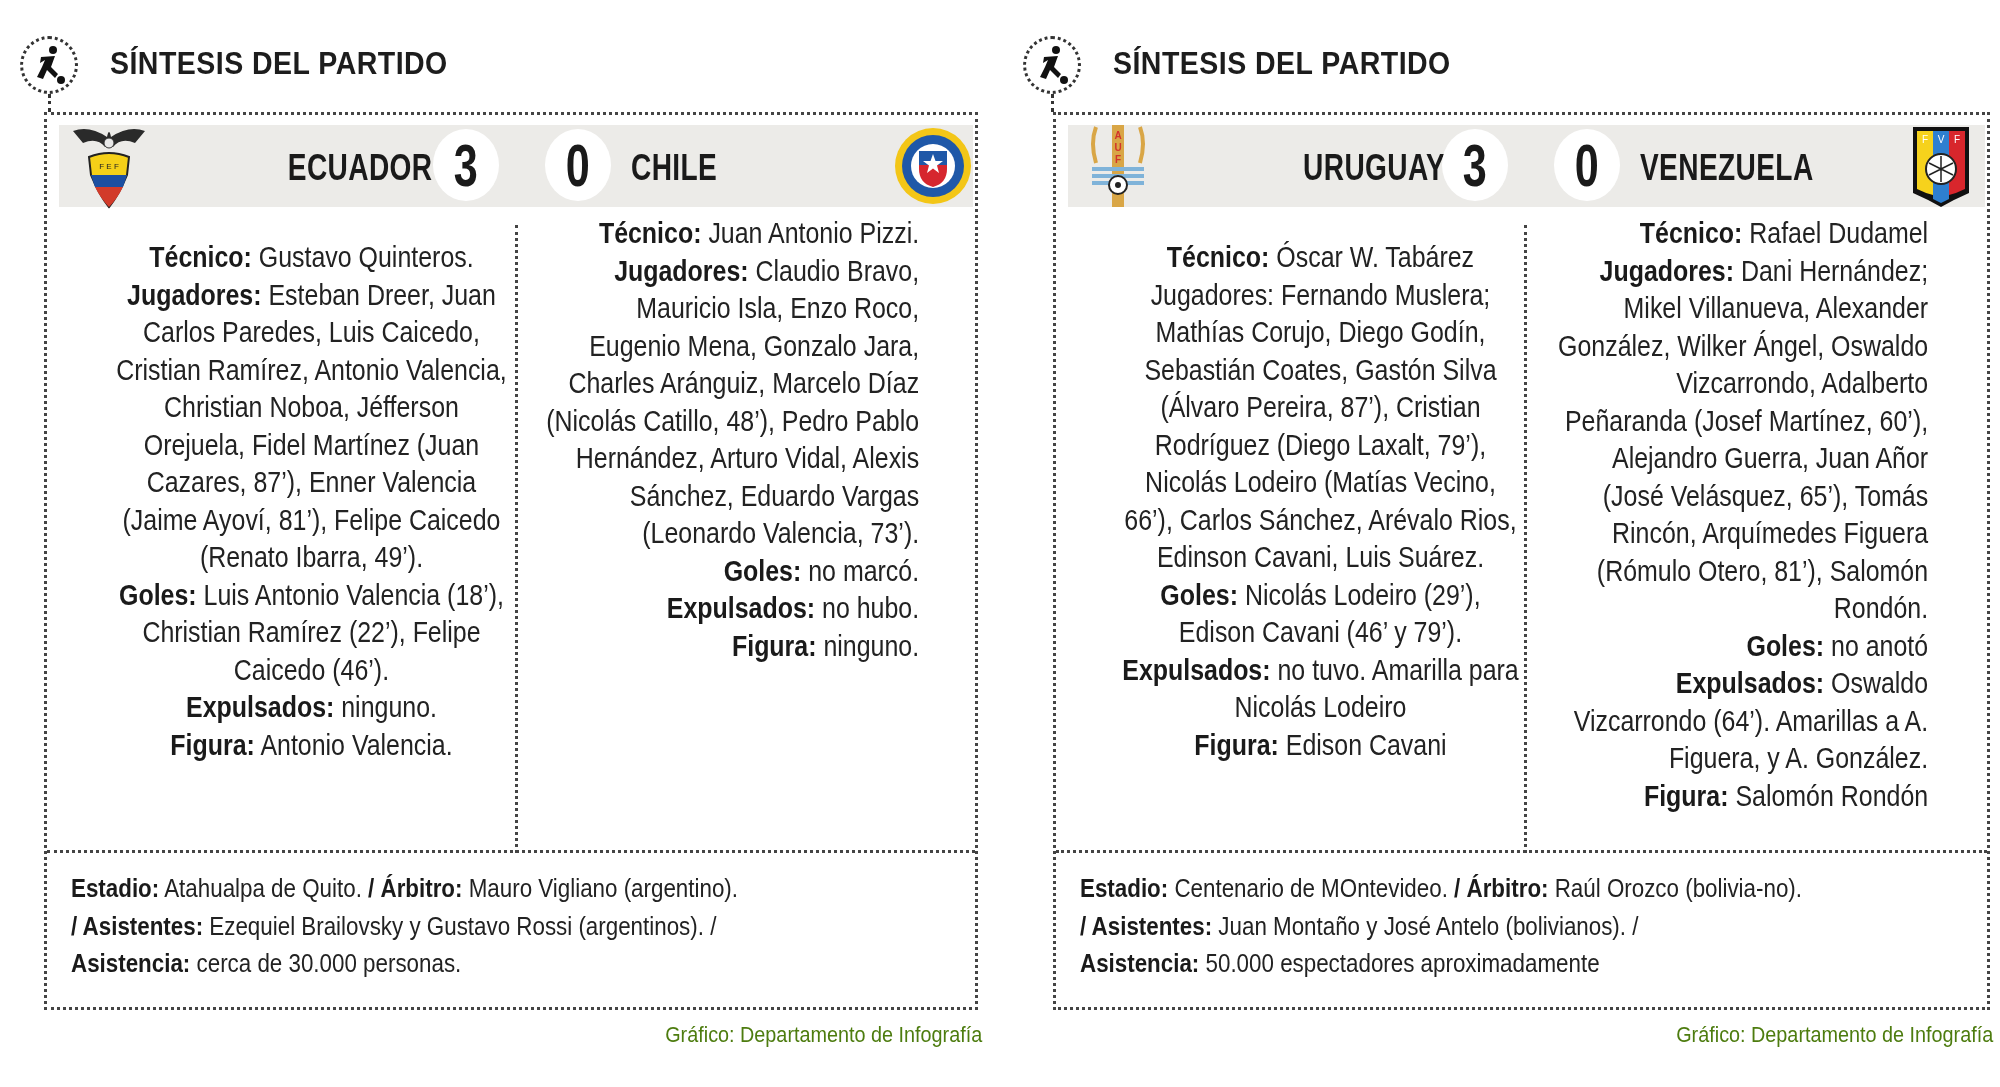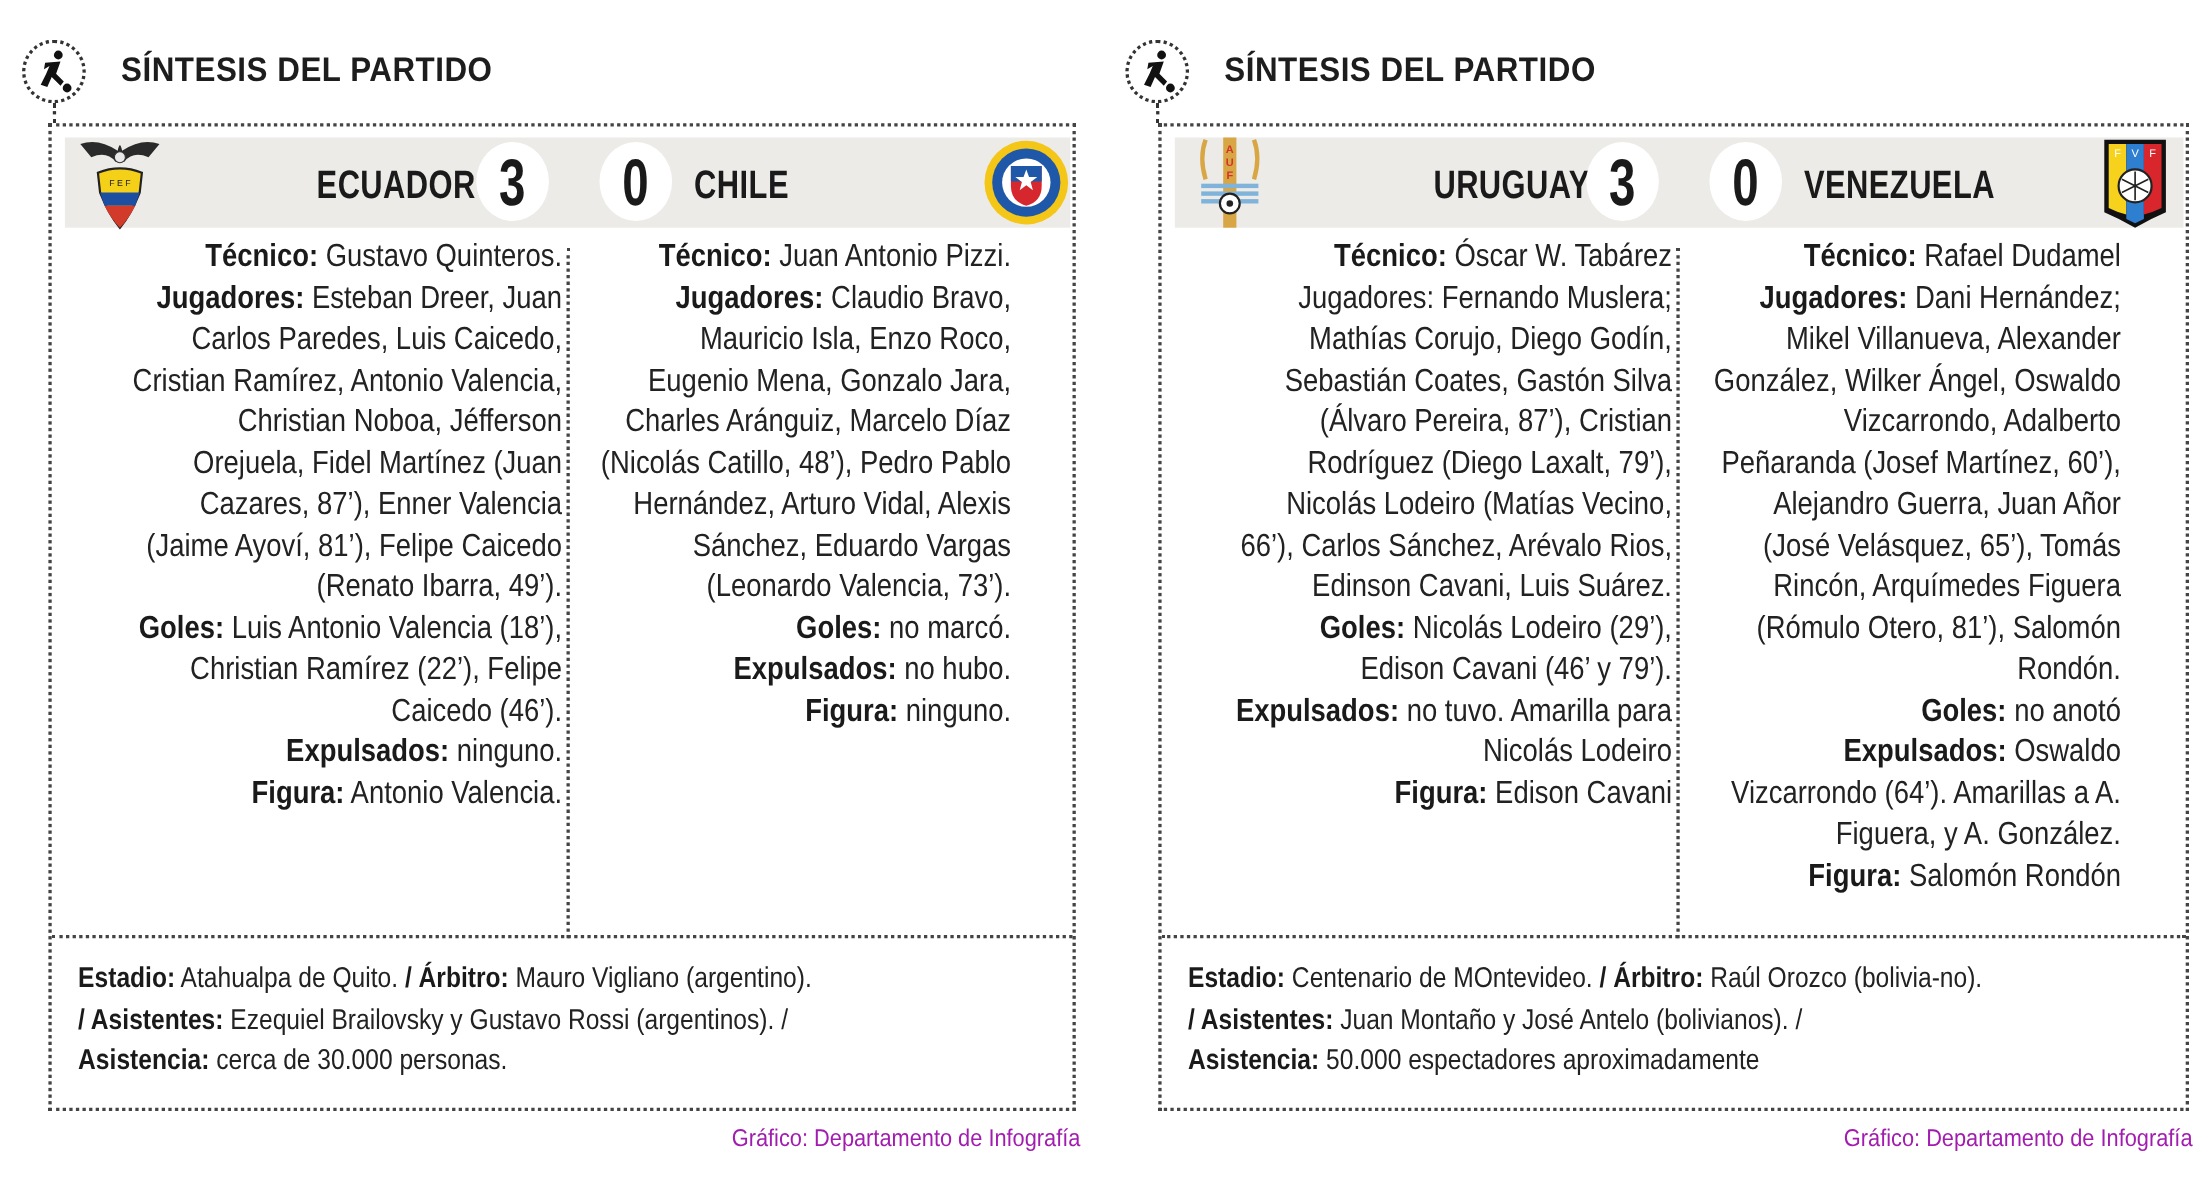--- a/index.html
+++ b/index.html
@@ -34,37 +34,37 @@
   .score { position:absolute; top:4px; width:66px; height:72px; border-radius:50%;
            background:#ffffff; display:flex; align-items:center; justify-content:center;
            font-size:60px; font-weight:bold; color:#1a1a1a; }
   .score span { display:inline-block; transform:scaleX(0.72); }
   .score.home { left:374px; }
   .score.away { left:486px; }
 
   .col { position:absolute; top:100px; font-size:29px; line-height:37.5px; color:#222;
          box-sizing:border-box; }
   .col span.inner { display:block; transform:scaleX(0.86); }
-  .col.home { left:0; width:470px; text-align:right; padding-right:6px; }
+  .col.home { left:0; width:470px; text-align:center; padding-right:6px;margin-top:24px; }
   .col.home span.inner { transform-origin:right top; }
   .col.away { left:470px; width:464px; padding-left:22px; text-align:right; }
   .col.away span.inner { transform-origin:left top; }
   .col p { margin:0; }
   .col b, .info b { font-weight:bold; color:#1a1a1a; }
 
   .vdivider { position:absolute; left:468px; top:110px; height:628px; width:0;
               border-left:3px dotted #444; }
   .hdivider { position:absolute; left:0; right:0; top:735px; height:0;
               border-top:3px dotted #444; }
 
   .info { position:absolute; left:24px; top:755px; width:900px; font-size:26px;
           line-height:37.5px; color:#222; }
   .info .inner { display:block; transform:scaleX(0.86); transform-origin:left top; width:1040px; }
 
-  .credit { position:absolute; top:1022px; right:18px; font-size:22px; color:#a21caf; }
+  .credit { position:absolute; top:1022px; right:18px; font-size:22px; color:#4d7c0f; }
   .credit span { display:inline-block; transform:scaleX(0.9); transform-origin:right; }
 </style>
 </head>
 <body>
 
 <div class="panel left">
   <div class="title-icon">
     <svg viewBox="0 0 36 40">
       <circle cx="22" cy="5" r="4" fill="#111"></circle>
       <path d="M10 12 L24 11 L20 22 L27 29 L24 33 L16 25 L12 34 L6 32 L11 22 L14 15 L9 18 Z" fill="#111"></path>

